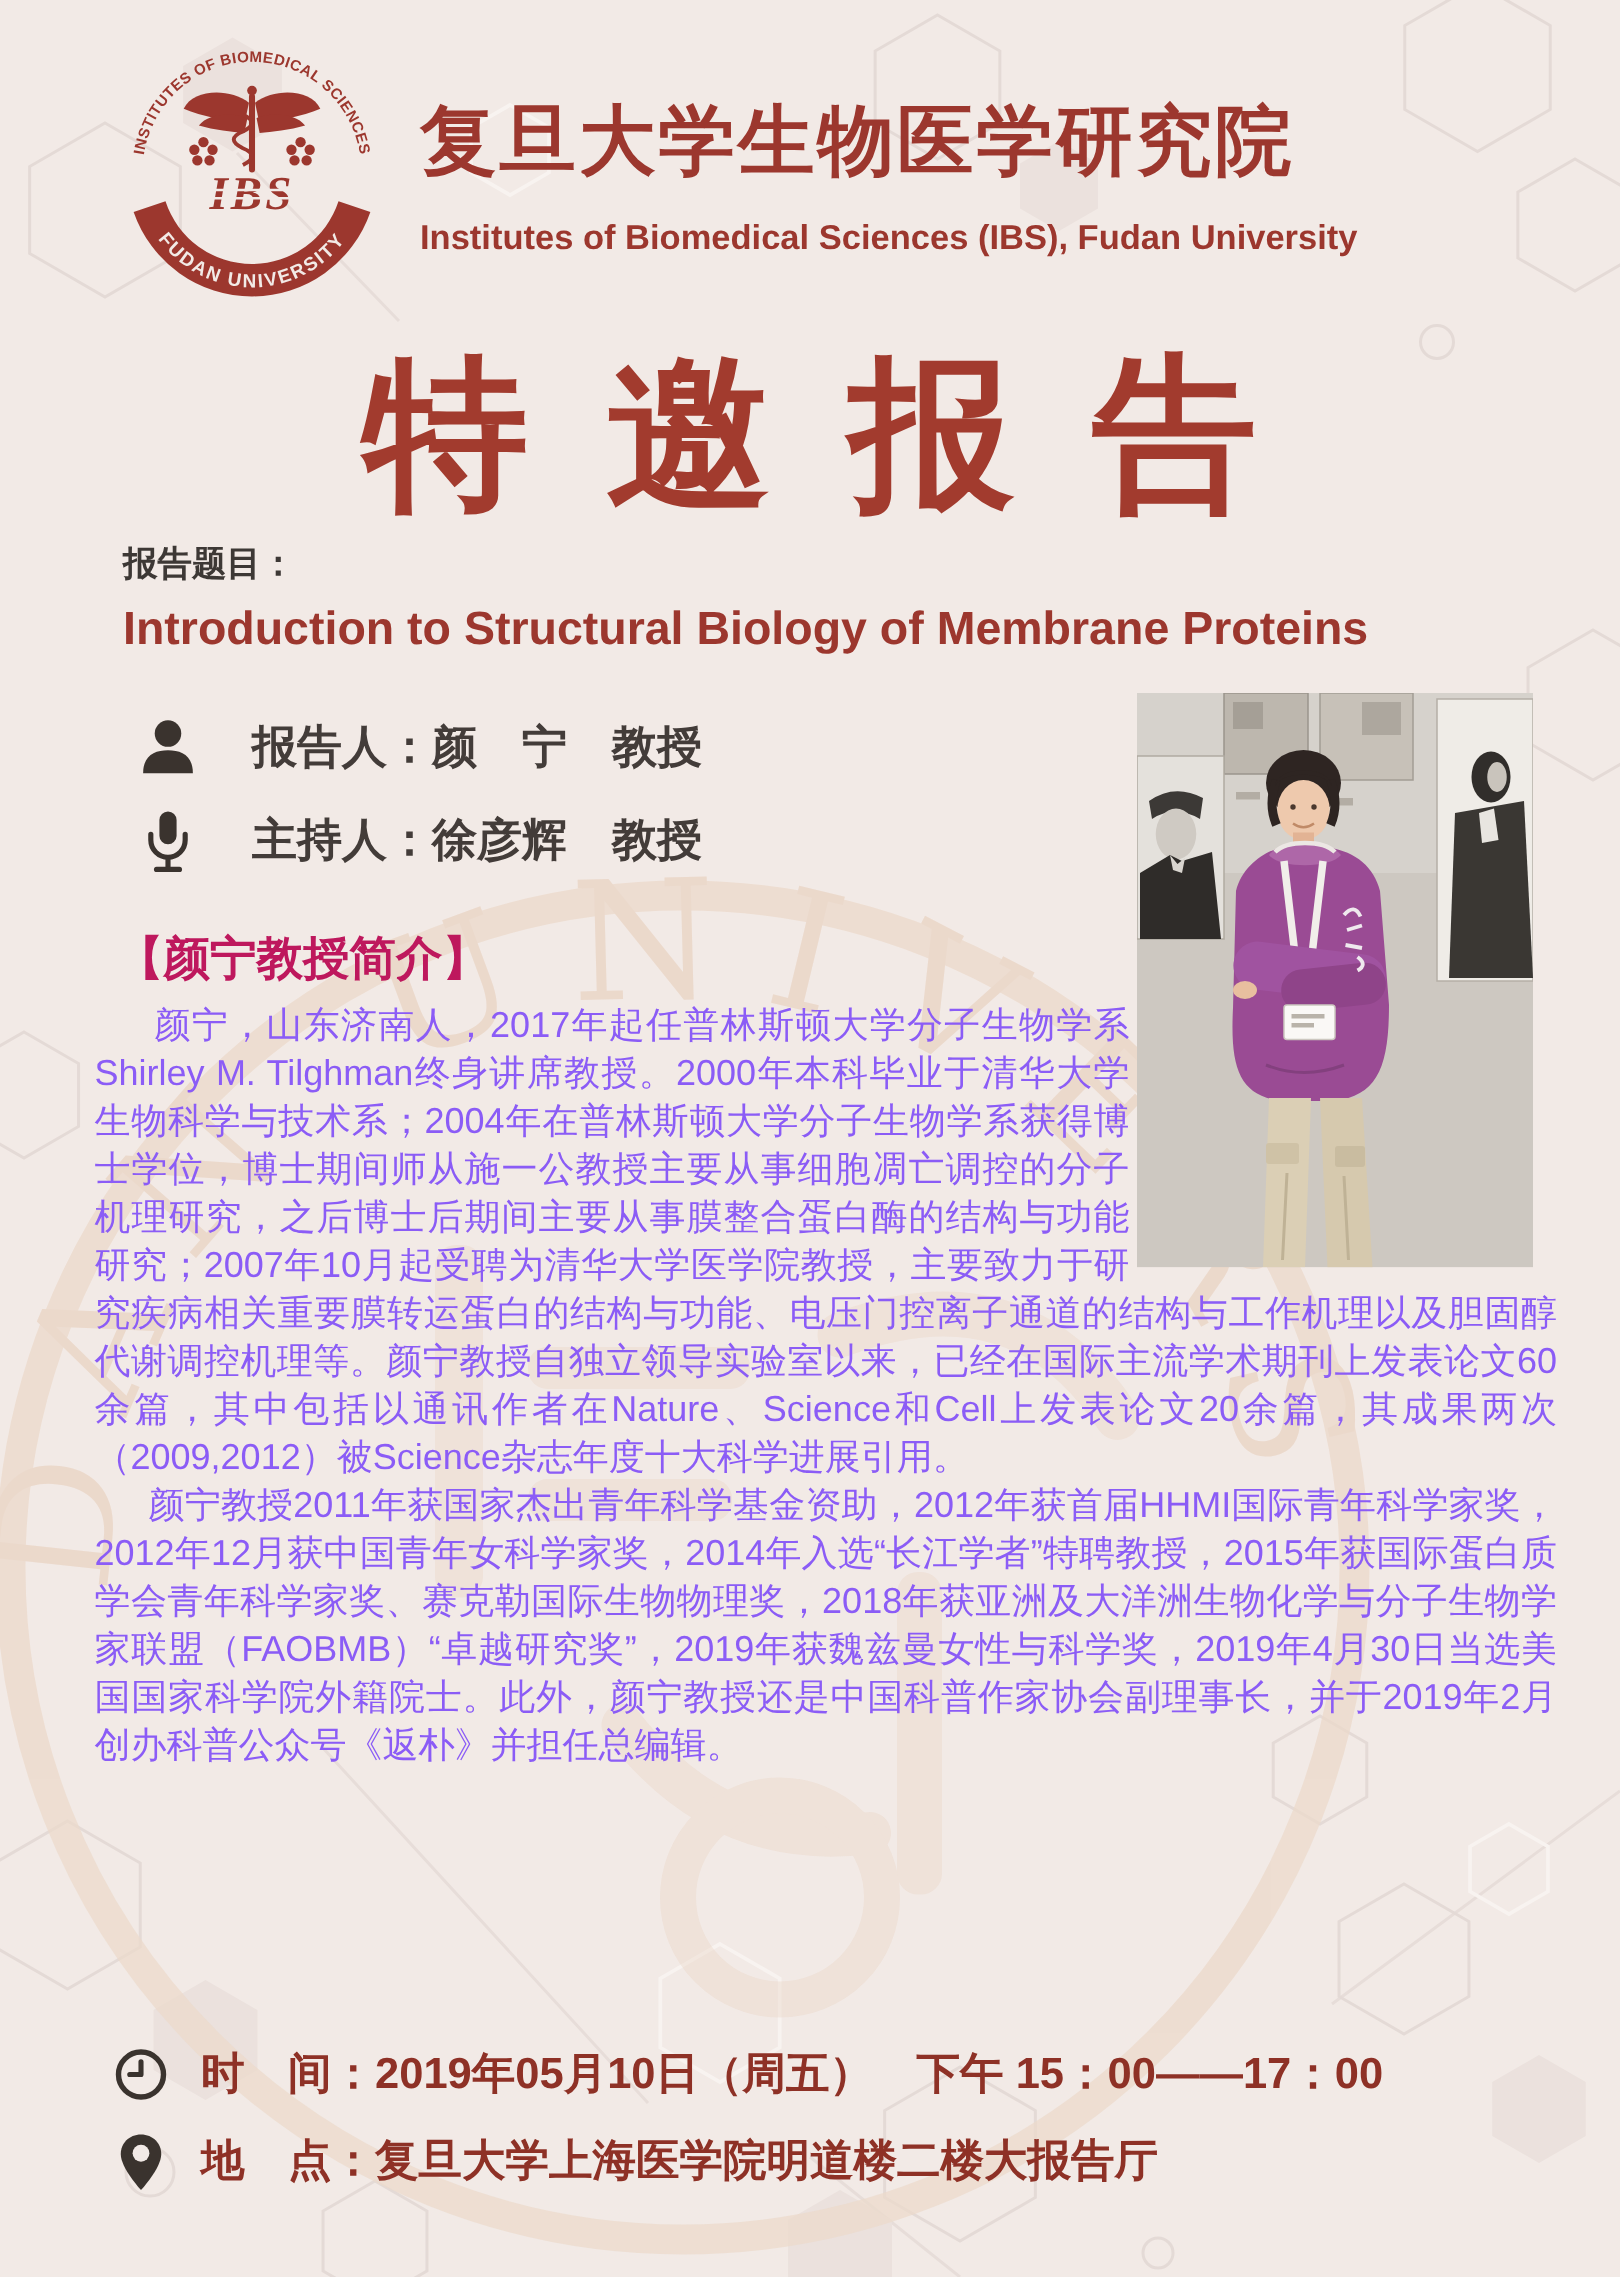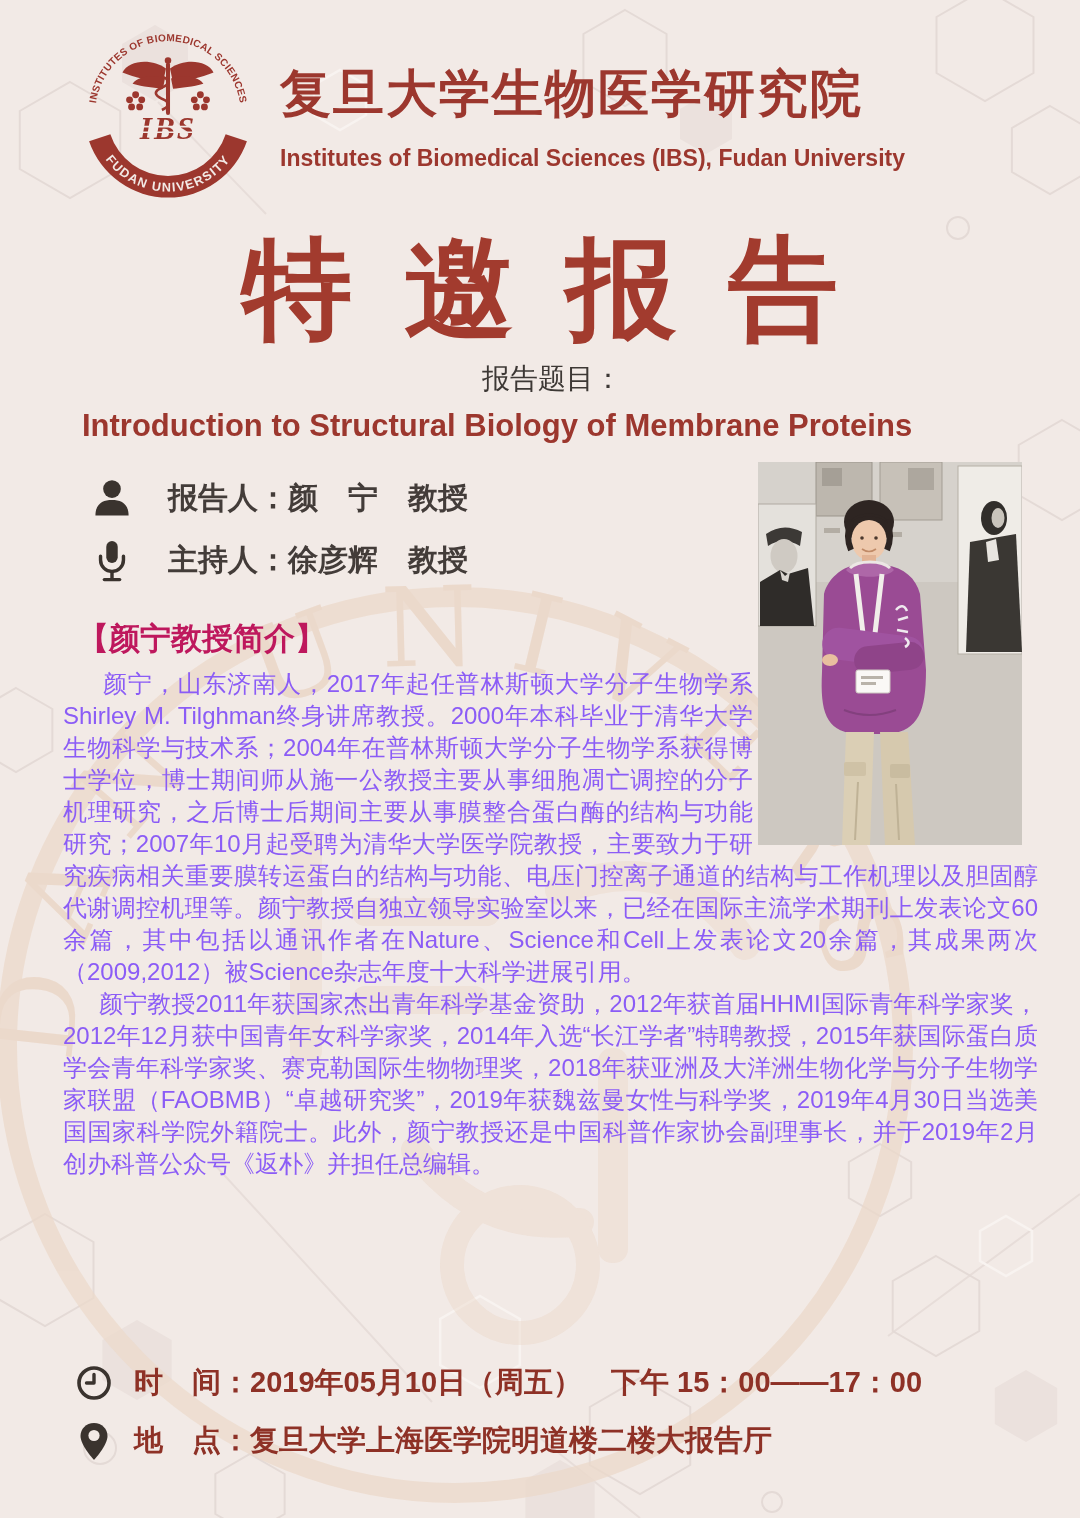--- a/index.html
+++ b/index.html
@@ -31,21 +31,21 @@
   .title-cn{margin:0;font-size:51px;font-weight:bold;color:#9c372e;letter-spacing:2px;white-space:nowrap;}
   .title-en{margin-top:16px;font-size:23px;font-weight:bold;color:#9c372e;white-space:nowrap;text-align:right;}
 
   
   .callig{position:absolute;left:0;right:0;top:234px;text-align:center;line-height:1;
           font-family:"DejaVu Serif","Liberation Serif",serif;font-weight:bold;
           font-size:110px;letter-spacing:52px;color:#a23b2e;transform:translateX(26px);}
 
   
   .topic{position:absolute;left:82px;top:360px;width:940px;}
-  .topic-label{font-size:28px;font-weight:normal;color:#3d3835;text-align:center;}
+  .topic-label{font-size:23px;font-weight:bold;color:#3d3835;}
   .topic-title{margin-top:10px;font-size:31px;font-weight:bold;color:#9c372e;white-space:nowrap;}
 
   
   .people{position:absolute;left:92px;top:478px;}
   .prow{display:flex;align-items:flex-start;margin-bottom:20px;}
   .prow .icn{width:40px;height:42px;flex:0 0 40px;}
   .ptext{margin-left:36px;font-size:30px;font-weight:bold;color:#433c39;white-space:nowrap;}
 
   
   .photo{position:absolute;left:758px;top:462px;width:264px;height:383px;overflow:hidden;}

